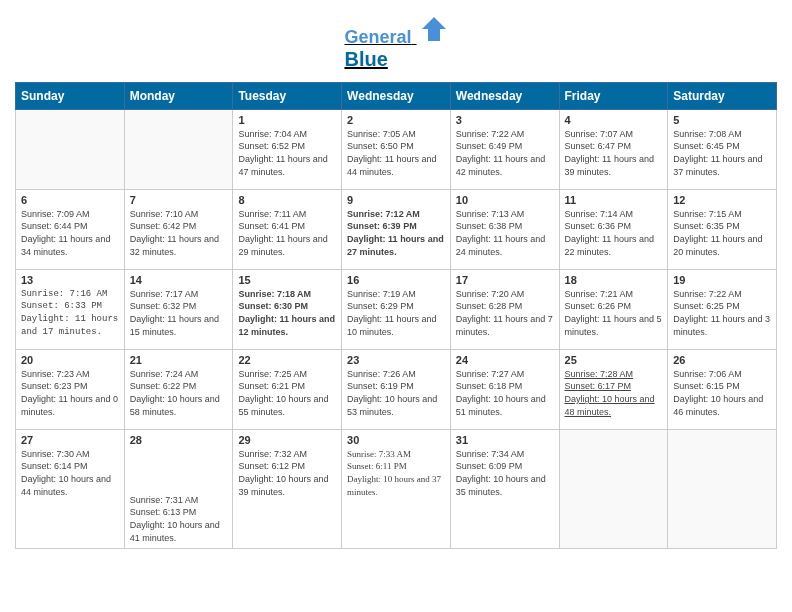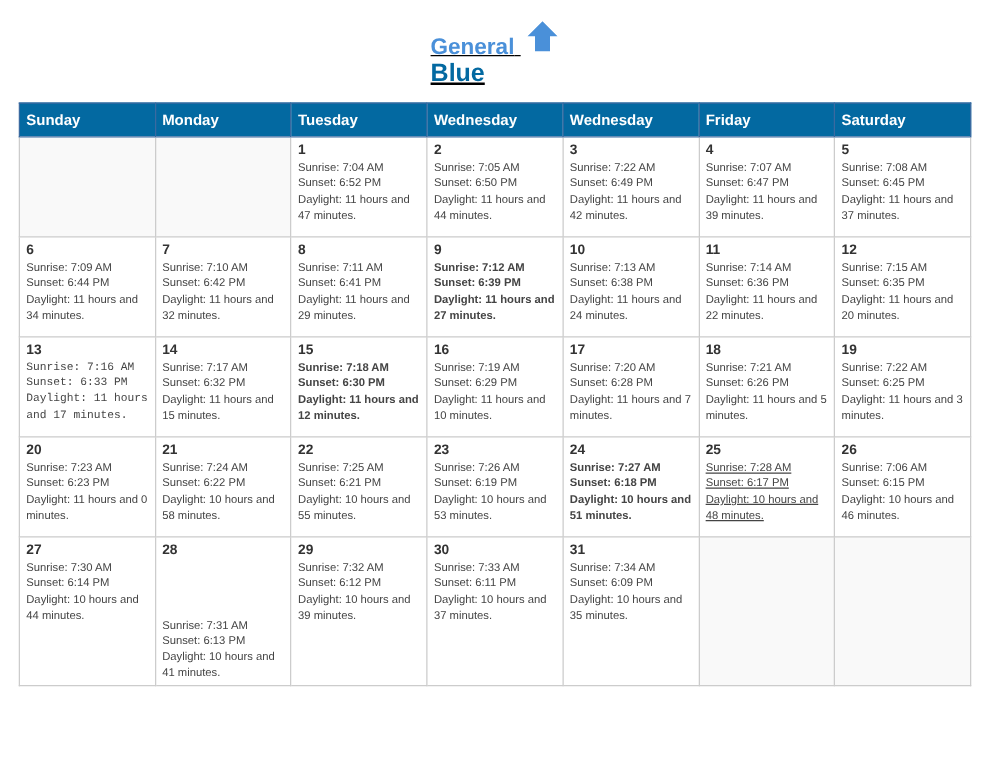--- a/index.html
+++ b/index.html
@@ -269,21 +269,21 @@
 Daylight: 10 hours and 55 minutes.</div>
           </td>
           <td>
             <div class="day-num">23</div>
             <div class="day-info" style="white-space: pre-line;">Sunrise: 7:26 AM
 Sunset: 6:19 PM
 Daylight: 10 hours and 53 minutes.</div>
           </td>
           <td>
             <div class="day-num">24</div>
-            <div class="day-info" style="white-space: pre-line; font-weight: bold;">Sunrise: 7:27 AM
+            <div class="day-info" style="white-space: pre-line;">Sunrise: 7:27 AM
 Sunset: 6:18 PM
 Daylight: 10 hours and 51 minutes.</div>
           </td>
           <td>
             <div class="day-num">25</div>
             <div class="day-info" style="white-space: pre-line; text-decoration: underline;">Sunrise: 7:28 AM
 Sunset: 6:17 PM
 Daylight: 10 hours and 48 minutes.</div>
           </td>
           <td>
@@ -307,21 +307,21 @@
 Daylight: 10 hours and 41 minutes.</div>
           </td>
           <td>
             <div class="day-num">29</div>
             <div class="day-info" style="white-space: pre-line;">Sunrise: 7:32 AM
 Sunset: 6:12 PM
 Daylight: 10 hours and 39 minutes.</div>
           </td>
           <td>
             <div class="day-num">30</div>
-            <div class="day-info" style="white-space: pre-line;">Sunrise: 7:33 AM
+            <div class="day-info" style="white-space: pre-line; font-family: Liberation Serif, serif;">Sunrise: 7:33 AM
 Sunset: 6:11 PM
 Daylight: 10 hours and 37 minutes.</div>
           </td>
           <td>
             <div class="day-num">31</div>
             <div class="day-info" style="white-space: pre-line;">Sunrise: 7:34 AM
 Sunset: 6:09 PM
 Daylight: 10 hours and 35 minutes.</div>
           </td>
           <td class="empty"></td>

